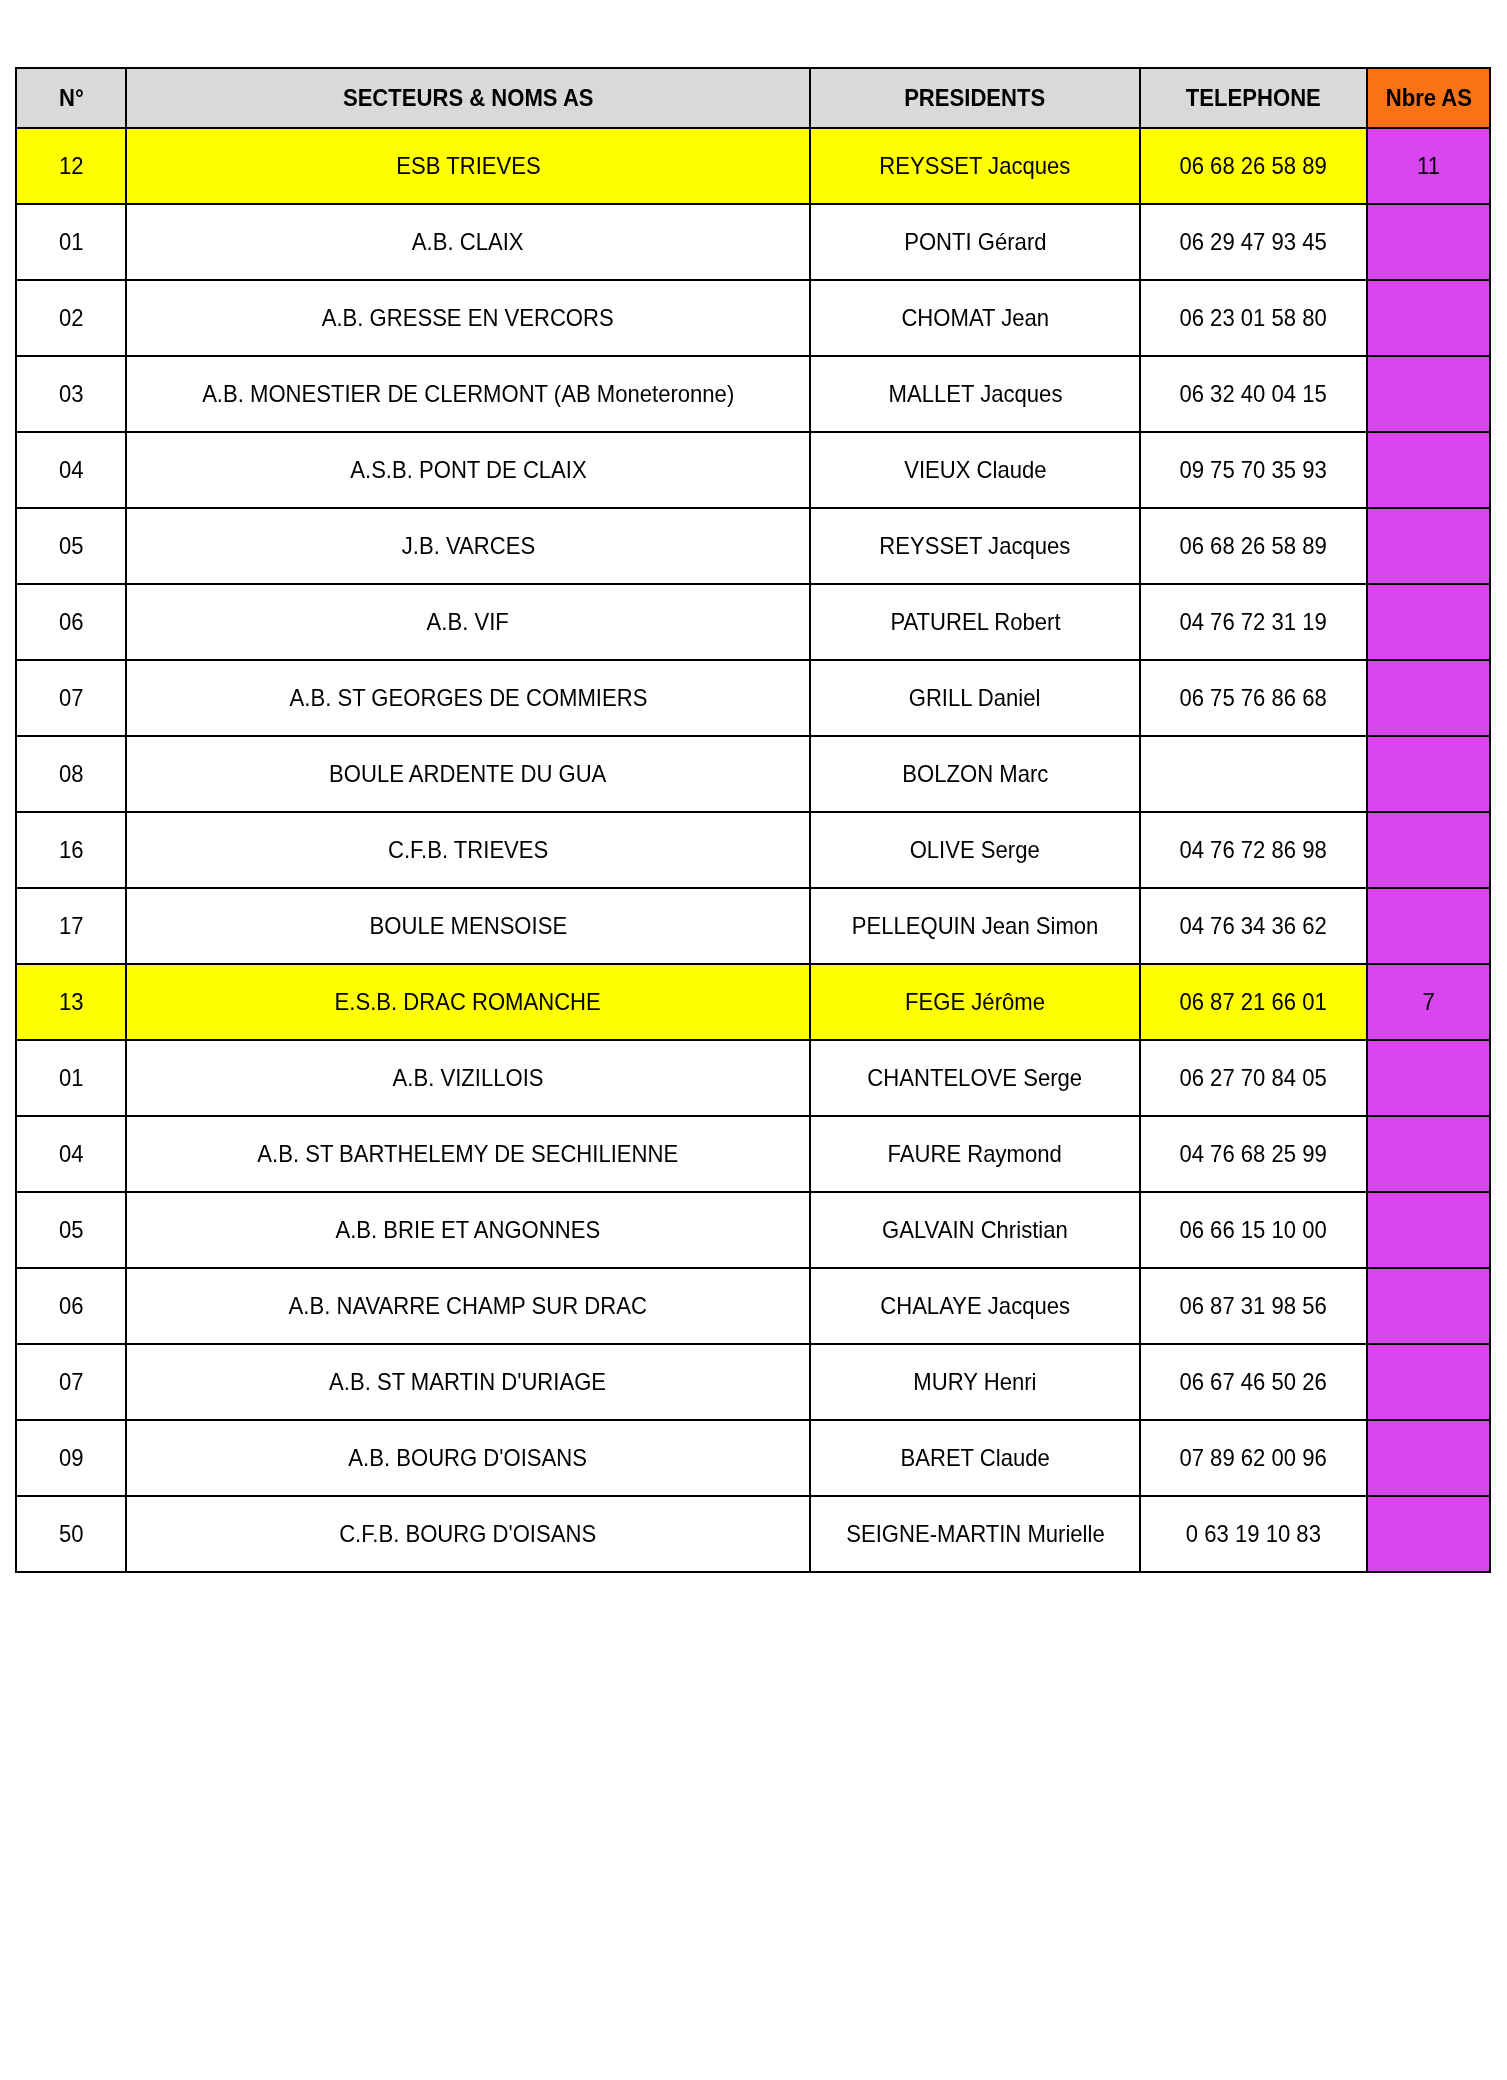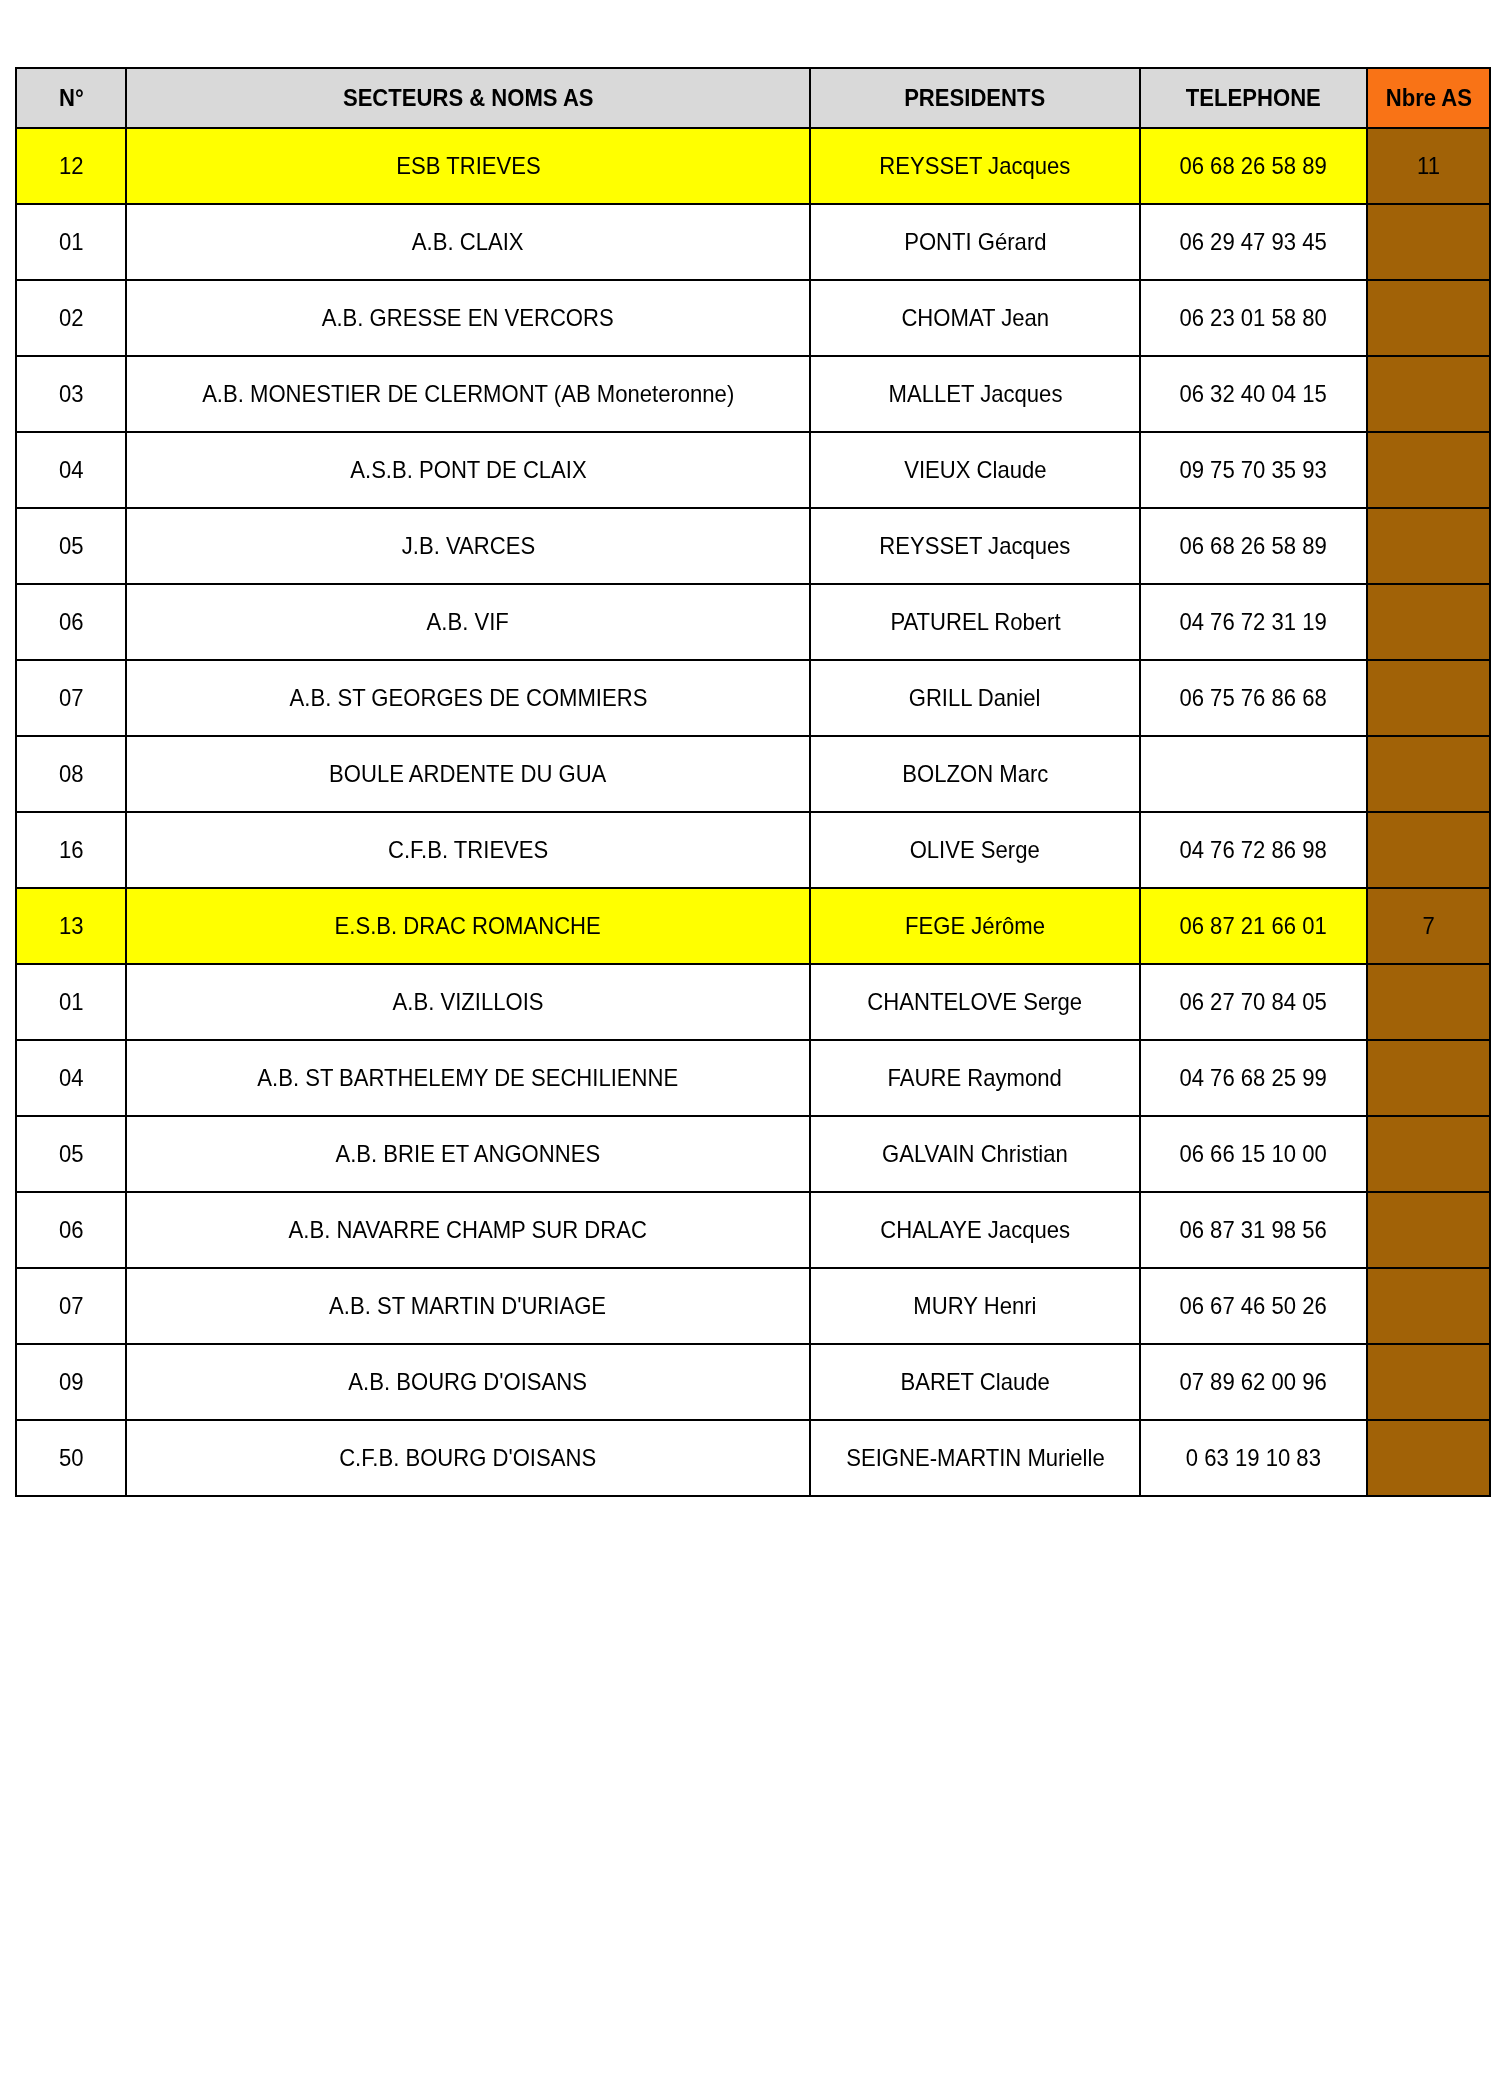--- a/index.html
+++ b/index.html
@@ -8,21 +8,21 @@
     position: absolute; left: 15px; top: 67px;
     width: 1474px; border-collapse: collapse; table-layout: fixed;
   }
   table.as-table td, table.as-table th {
     border: 2px solid #000; text-align: center; vertical-align: middle;
     padding: 0; font-size: 24px; white-space: nowrap; overflow: hidden;
   }
   table.as-table th { height: 58px; background: #d9d9d9; font-weight: bold; font-size: 24px; }
   table.as-table th.nbre { background: #f97316; }
   table.as-table td { height: 74px; background: #fff; }
-  table.as-table td.nbre { background: #a16207; }
+  table.as-table td.nbre { background: #d946ef; }
   tr.sector td { background: #ffff00; font-weight: normal; }
   col.c-num { width: 110px; }
   col.c-name { width: 684px; }
   col.c-pres { width: 330px; }
   col.c-tel { width: 227px; }
   col.c-nbre { width: 123px; }
   .narrow { display: inline-block; transform: scaleX(0.92); transform-origin: center; }
 </style>
 </head>
 <body>
@@ -108,20 +108,27 @@
         <td><span class="narrow"></span></td>
         <td class="nbre"><span class="narrow"></span></td>
       </tr>
       <tr class="club">
         <td><span class="narrow">16</span></td>
         <td><span class="narrow">C.F.B. TRIEVES</span></td>
         <td><span class="narrow">OLIVE Serge</span></td>
         <td><span class="narrow">04 76 72 86 98</span></td>
         <td class="nbre"><span class="narrow"></span></td>
       </tr>
+      <tr class="club">
+        <td><span class="narrow">17</span></td>
+        <td><span class="narrow">BOULE MENSOISE</span></td>
+        <td><span class="narrow">PELLEQUIN Jean Simon</span></td>
+        <td><span class="narrow">04 76 34 36 62</span></td>
+        <td class="nbre"><span class="narrow"></span></td>
+      </tr>
       <tr class="sector">
         <td><span class="narrow">13</span></td>
         <td><span class="narrow">E.S.B. DRAC ROMANCHE</span></td>
         <td><span class="narrow">FEGE Jérôme</span></td>
         <td><span class="narrow">06 87 21 66 01</span></td>
         <td class="nbre"><span class="narrow">7</span></td>
       </tr>
       <tr class="club">
         <td><span class="narrow">01</span></td>
         <td><span class="narrow">A.B. VIZILLOIS</span></td>

